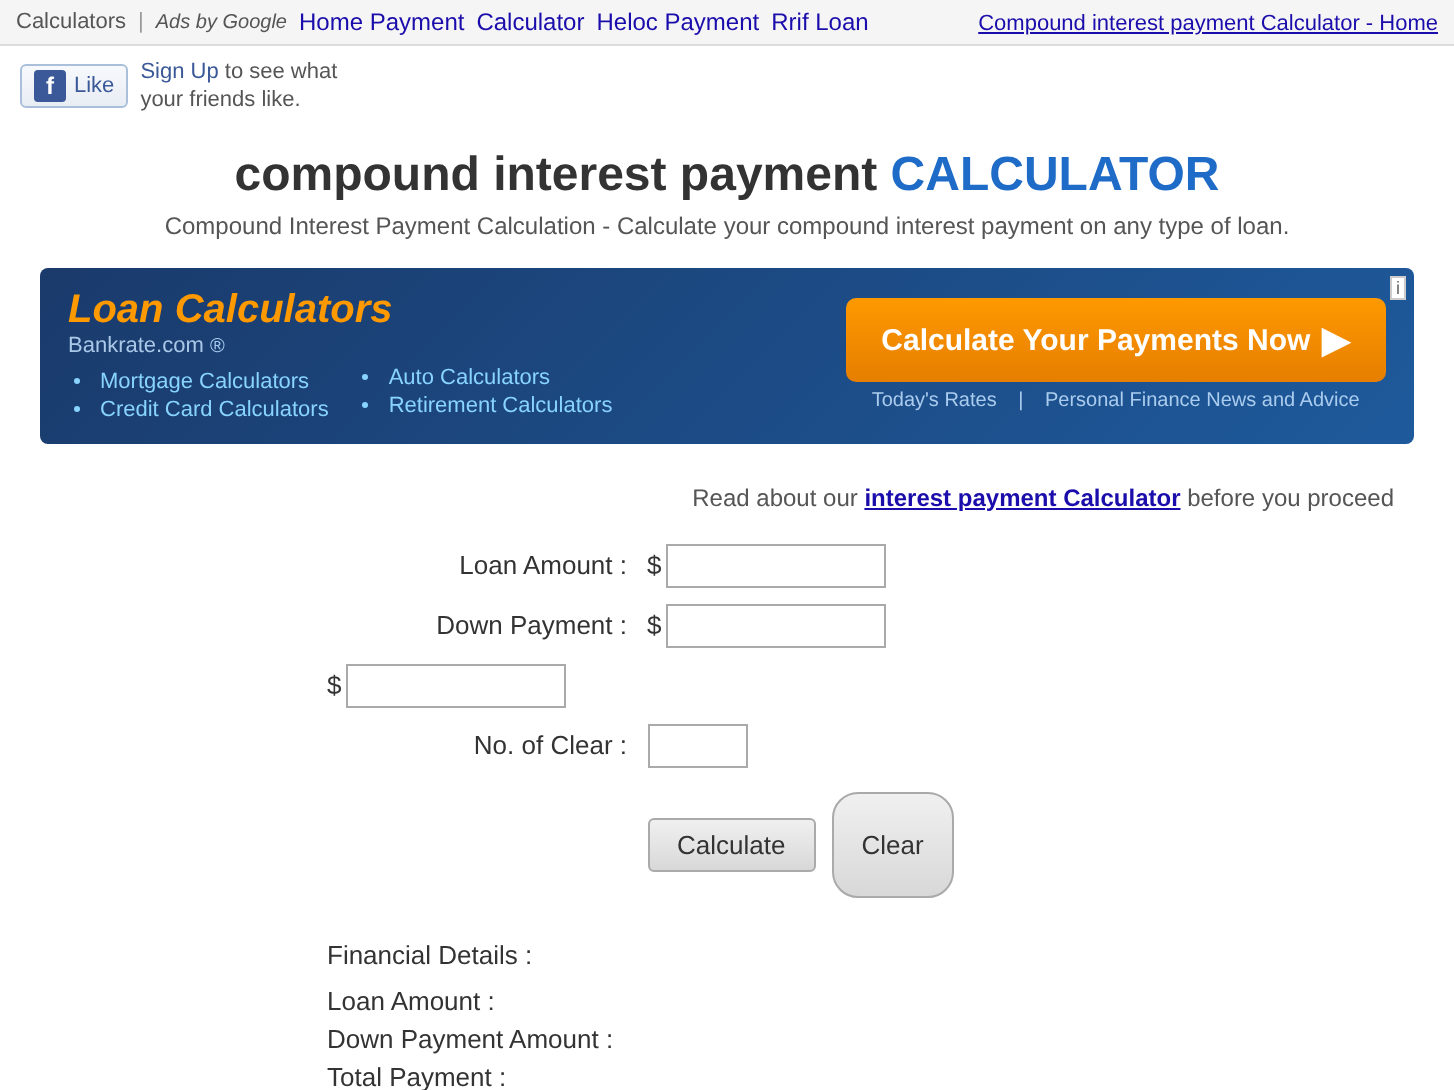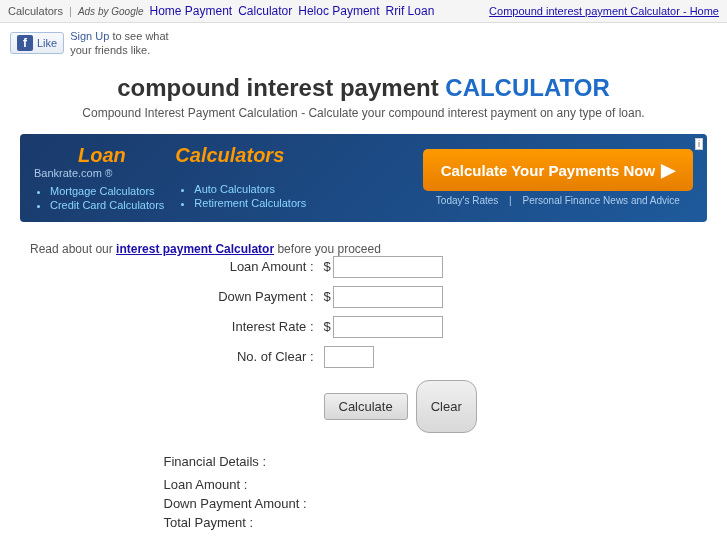--- a/index.html
+++ b/index.html
@@ -135,21 +135,20 @@
       color: white;
     }
     .ad-banner-title {
       font-size: 20px;
       font-weight: bold;
       color: white;
     }
     .ad-banner-title span {
       color: #ff9900;
       font-style: italic;
-      margin-left: 44px;
     }
     .ad-banner-brand {
       font-size: 11px;
       color: #aac8e8;
       margin-bottom: 4px;
     }
     .ad-banner-links {
       font-size: 11px;
       color: #88aacc;
     }
@@ -203,23 +202,24 @@
       font-size: 9px;
       color: #666;
       padding: 0 2px;
     }
 
     
     .calc-section {
       padding: 10px 30px 20px;
     }
     .calc-info-text {
-      text-align: left;
+      text-align: right;
       font-size: 12px;
       color: #555;
+      margin-bottom: 16px;
     }
     .calc-info-text a {
       color: #1a0dab;
       text-decoration: underline;
       font-weight: bold;
     }
     .calc-form {
       max-width: 400px;
       margin: 0 auto;
     }
@@ -388,21 +388,20 @@
         <input type="text" class="form-input" style="">
       </div>
 
       <div class="form-row">
         <label class="form-label">Down Payment :</label>
         <span class="form-currency">$</span>
         <input type="text" class="form-input" style="">
       </div>
 
       <div class="form-row">
-        <label class="form-label">Interest Rate :</label>
         <span class="form-currency">$</span>
         <input type="text" class="form-input" style="">
       </div>
 
       <div class="form-row">
         <label class="form-label">No. of Clear :</label>
         <input type="text" class="form-input-small" style="">
       </div>
 
       <div class="btn-row">

